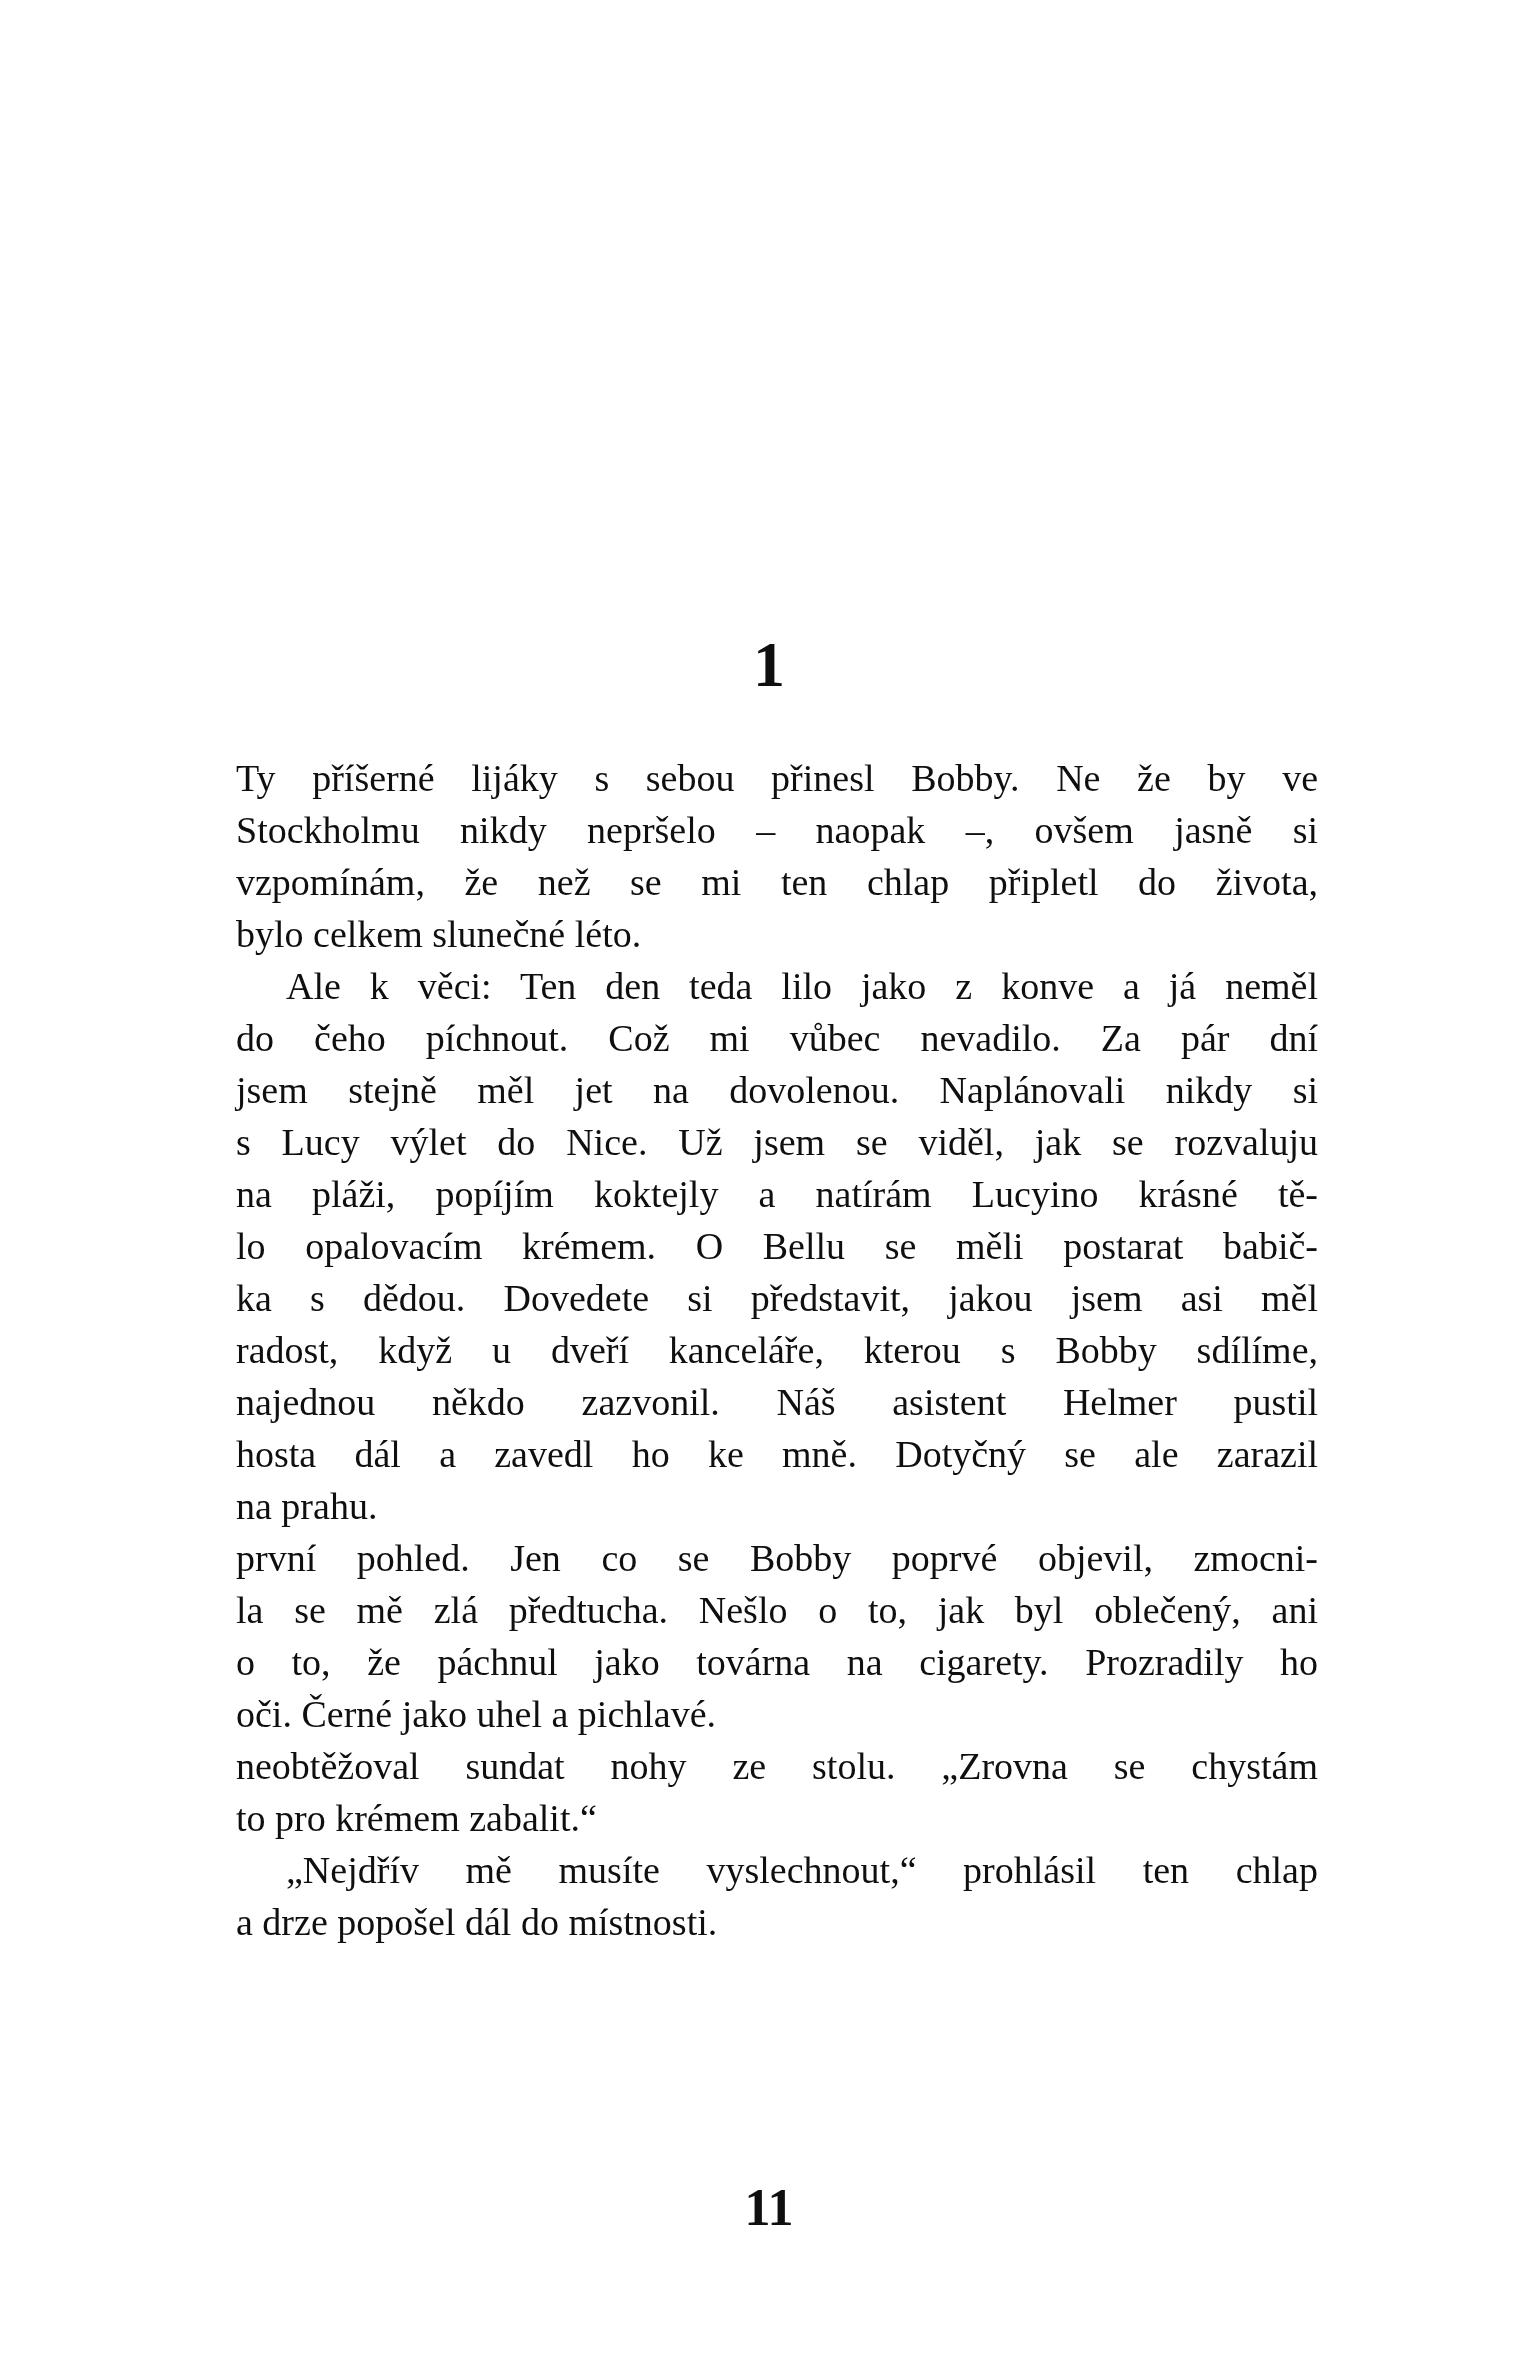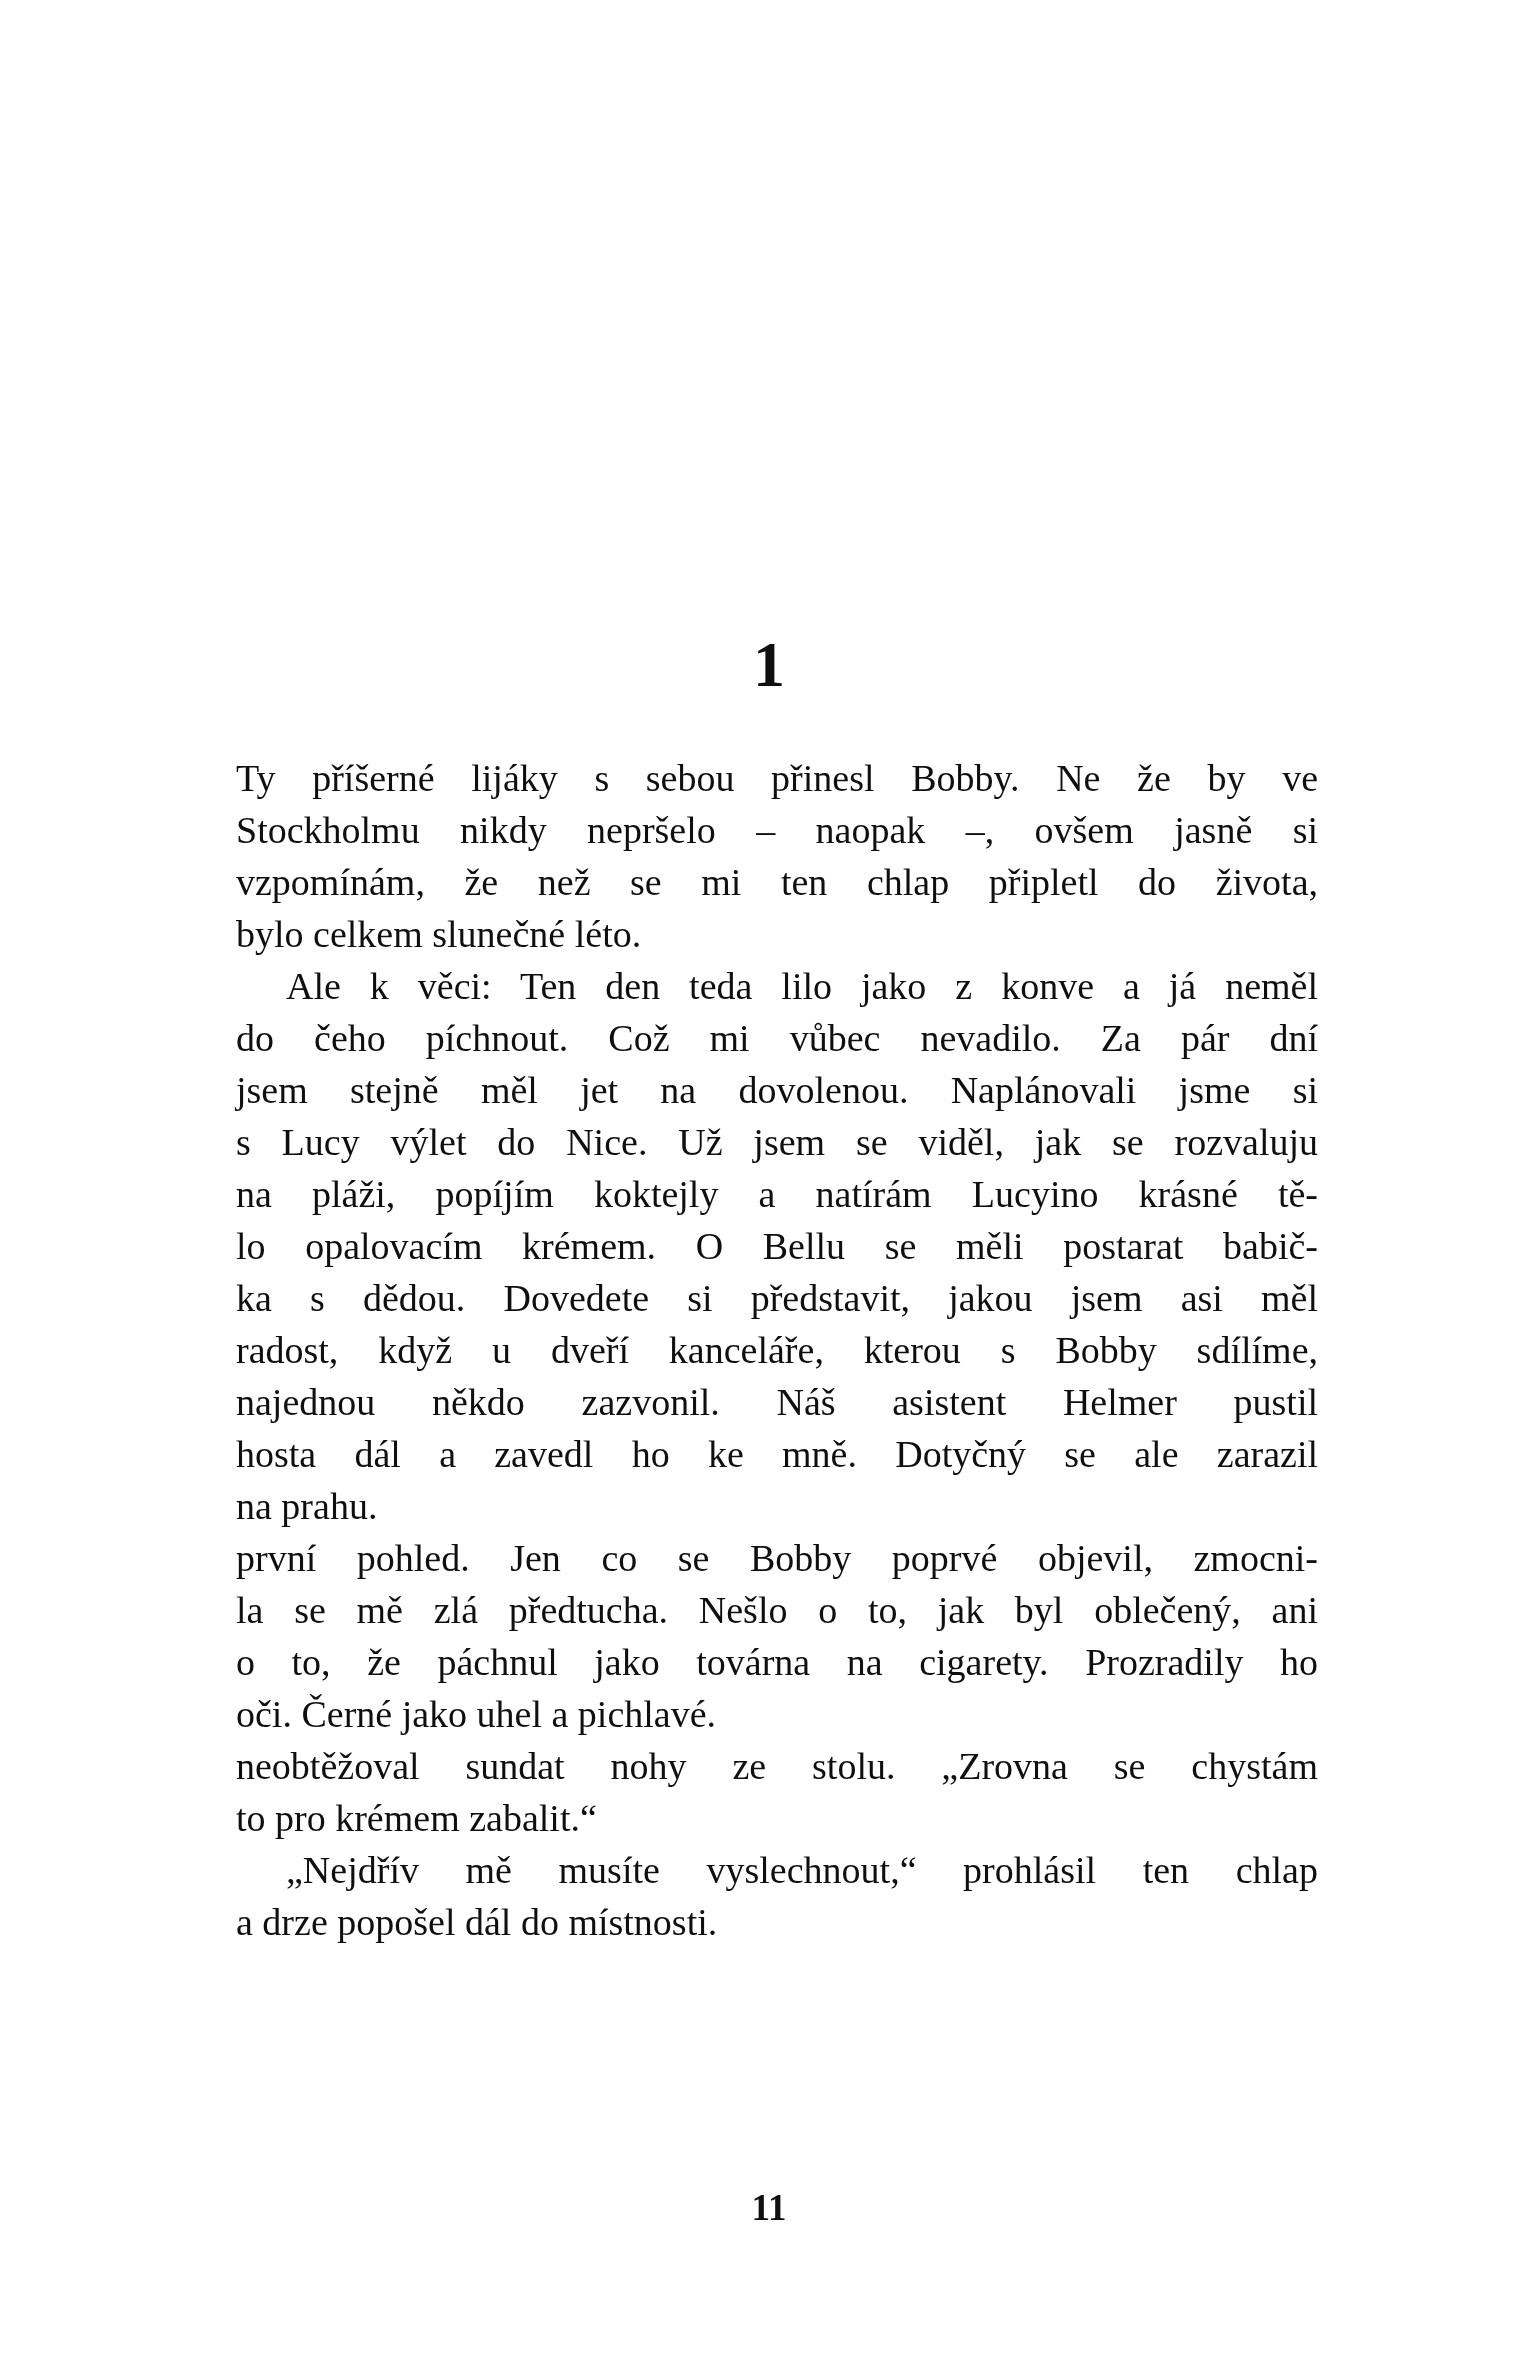--- a/index.html
+++ b/index.html
@@ -53,40 +53,40 @@
   .text-line.para-end {
     text-align: center;
     text-align-last: left;
   }
   .page-number {
     position: absolute;
     top: 2186px;
     left: 228px;
     width: 1082px;
     text-align: center;
-    font-size: 37px;
+    font-size: 52px;
     line-height: 44px;
     font-weight: bold;
     color: #0f0f0f;
   }
 </style>
 </head>
 <body>
 
 <div class="book-page">
   <div class="chapter-number">1</div>
 
   <div class="text-block">
       <div class="text-line">Ty příšerné lijáky s sebou přinesl Bobby. Ne že by ve</div>
       <div class="text-line">Stockholmu nikdy nepršelo – naopak –, ovšem jasně si</div>
       <div class="text-line">vzpomínám, že než se mi ten chlap připletl do života,</div>
       <div class="text-line para-end">bylo celkem slunečné léto.</div>
       <div class="text-line indent">Ale k věci: Ten den teda lilo jako z konve a já neměl</div>
       <div class="text-line">do čeho píchnout. Což mi vůbec nevadilo. Za pár dní</div>
-      <div class="text-line">jsem stejně měl jet na dovolenou. Naplánovali jsme si</div>
+      <div class="text-line">jsem stejně měl jet na dovolenou. Naplánovali nikdy si</div>
       <div class="text-line">s Lucy výlet do Nice. Už jsem se viděl, jak se rozvaluju</div>
       <div class="text-line">na pláži, popíjím koktejly a natírám Lucyino krásné tě-</div>
       <div class="text-line">lo opalovacím krémem. O Bellu se měli postarat babič-</div>
       <div class="text-line">ka s dědou. Dovedete si představit, jakou jsem asi měl</div>
       <div class="text-line">radost, když u dveří kanceláře, kterou s Bobby sdílíme,</div>
       <div class="text-line">najednou někdo zazvonil. Náš asistent Helmer pustil</div>
       <div class="text-line">hosta dál a zavedl ho ke mně. Dotyčný se ale zarazil</div>
       <div class="text-line para-end">na prahu.</div>
       <div class="text-line">první pohled. Jen co se Bobby poprvé objevil, zmocni-</div>
       <div class="text-line">la se mě zlá předtucha. Nešlo o to, jak byl oblečený, ani</div>

